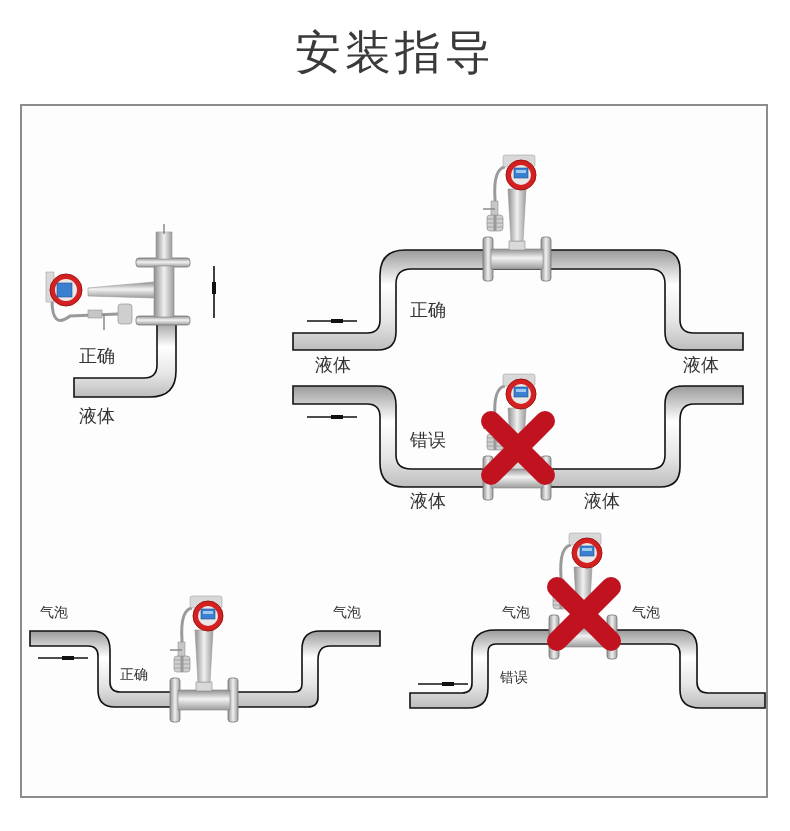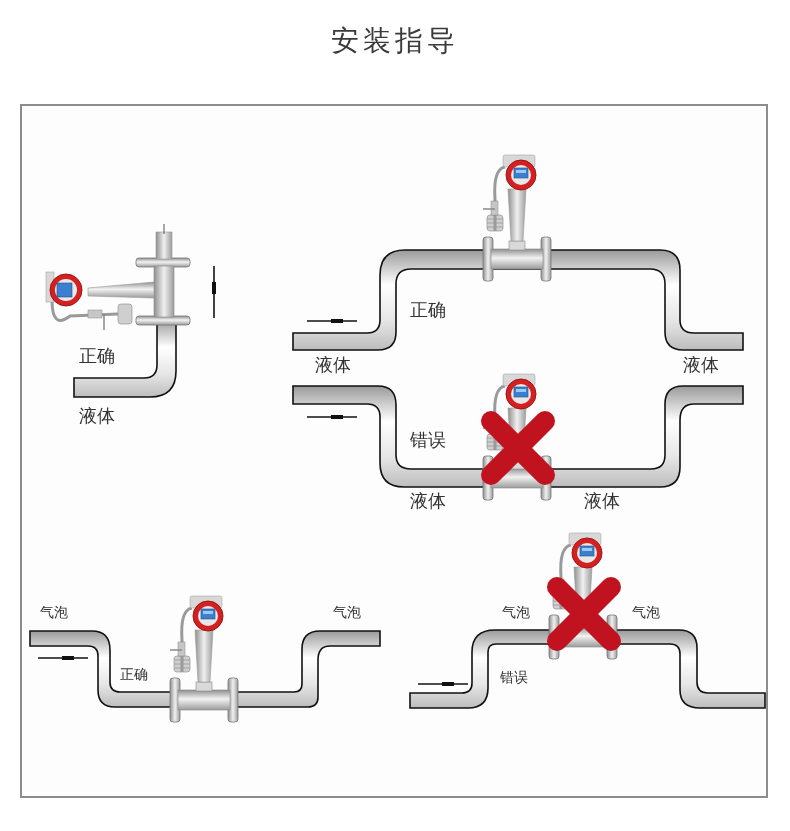--- a/index.html
+++ b/index.html
@@ -1,17 +1,17 @@
 <!DOCTYPE html>
 <html><head>
 <meta charset="utf-8">
 <style>
   html,body{margin:0;padding:0;background:#ffffff;}
   body{width:790px;height:831px;position:relative;overflow:hidden;font-family:"DejaVu Sans",sans-serif;}
-  .title{position:absolute;left:0;top:22px;width:790px;text-align:center;font-size:28px;color:#3a3a3a;letter-spacing:4px;font-weight:normal;}
+  .title{position:absolute;left:0;top:22px;width:790px;text-align:center;font-size:46px;color:#3a3a3a;letter-spacing:4px;font-weight:normal;}
   .frame{position:absolute;left:20px;top:104px;width:748px;height:694px;border:2px solid #8c8c8c;box-sizing:border-box;background:#fdfdfd;}
   svg.diagram{position:absolute;left:0;top:0;}
   .lbl{font-family:"DejaVu Sans",sans-serif;fill:#333;}
 </style>
 </head>
 <body>
 
 <div class="title">安装指导</div>
 <div class="frame"></div>
 

